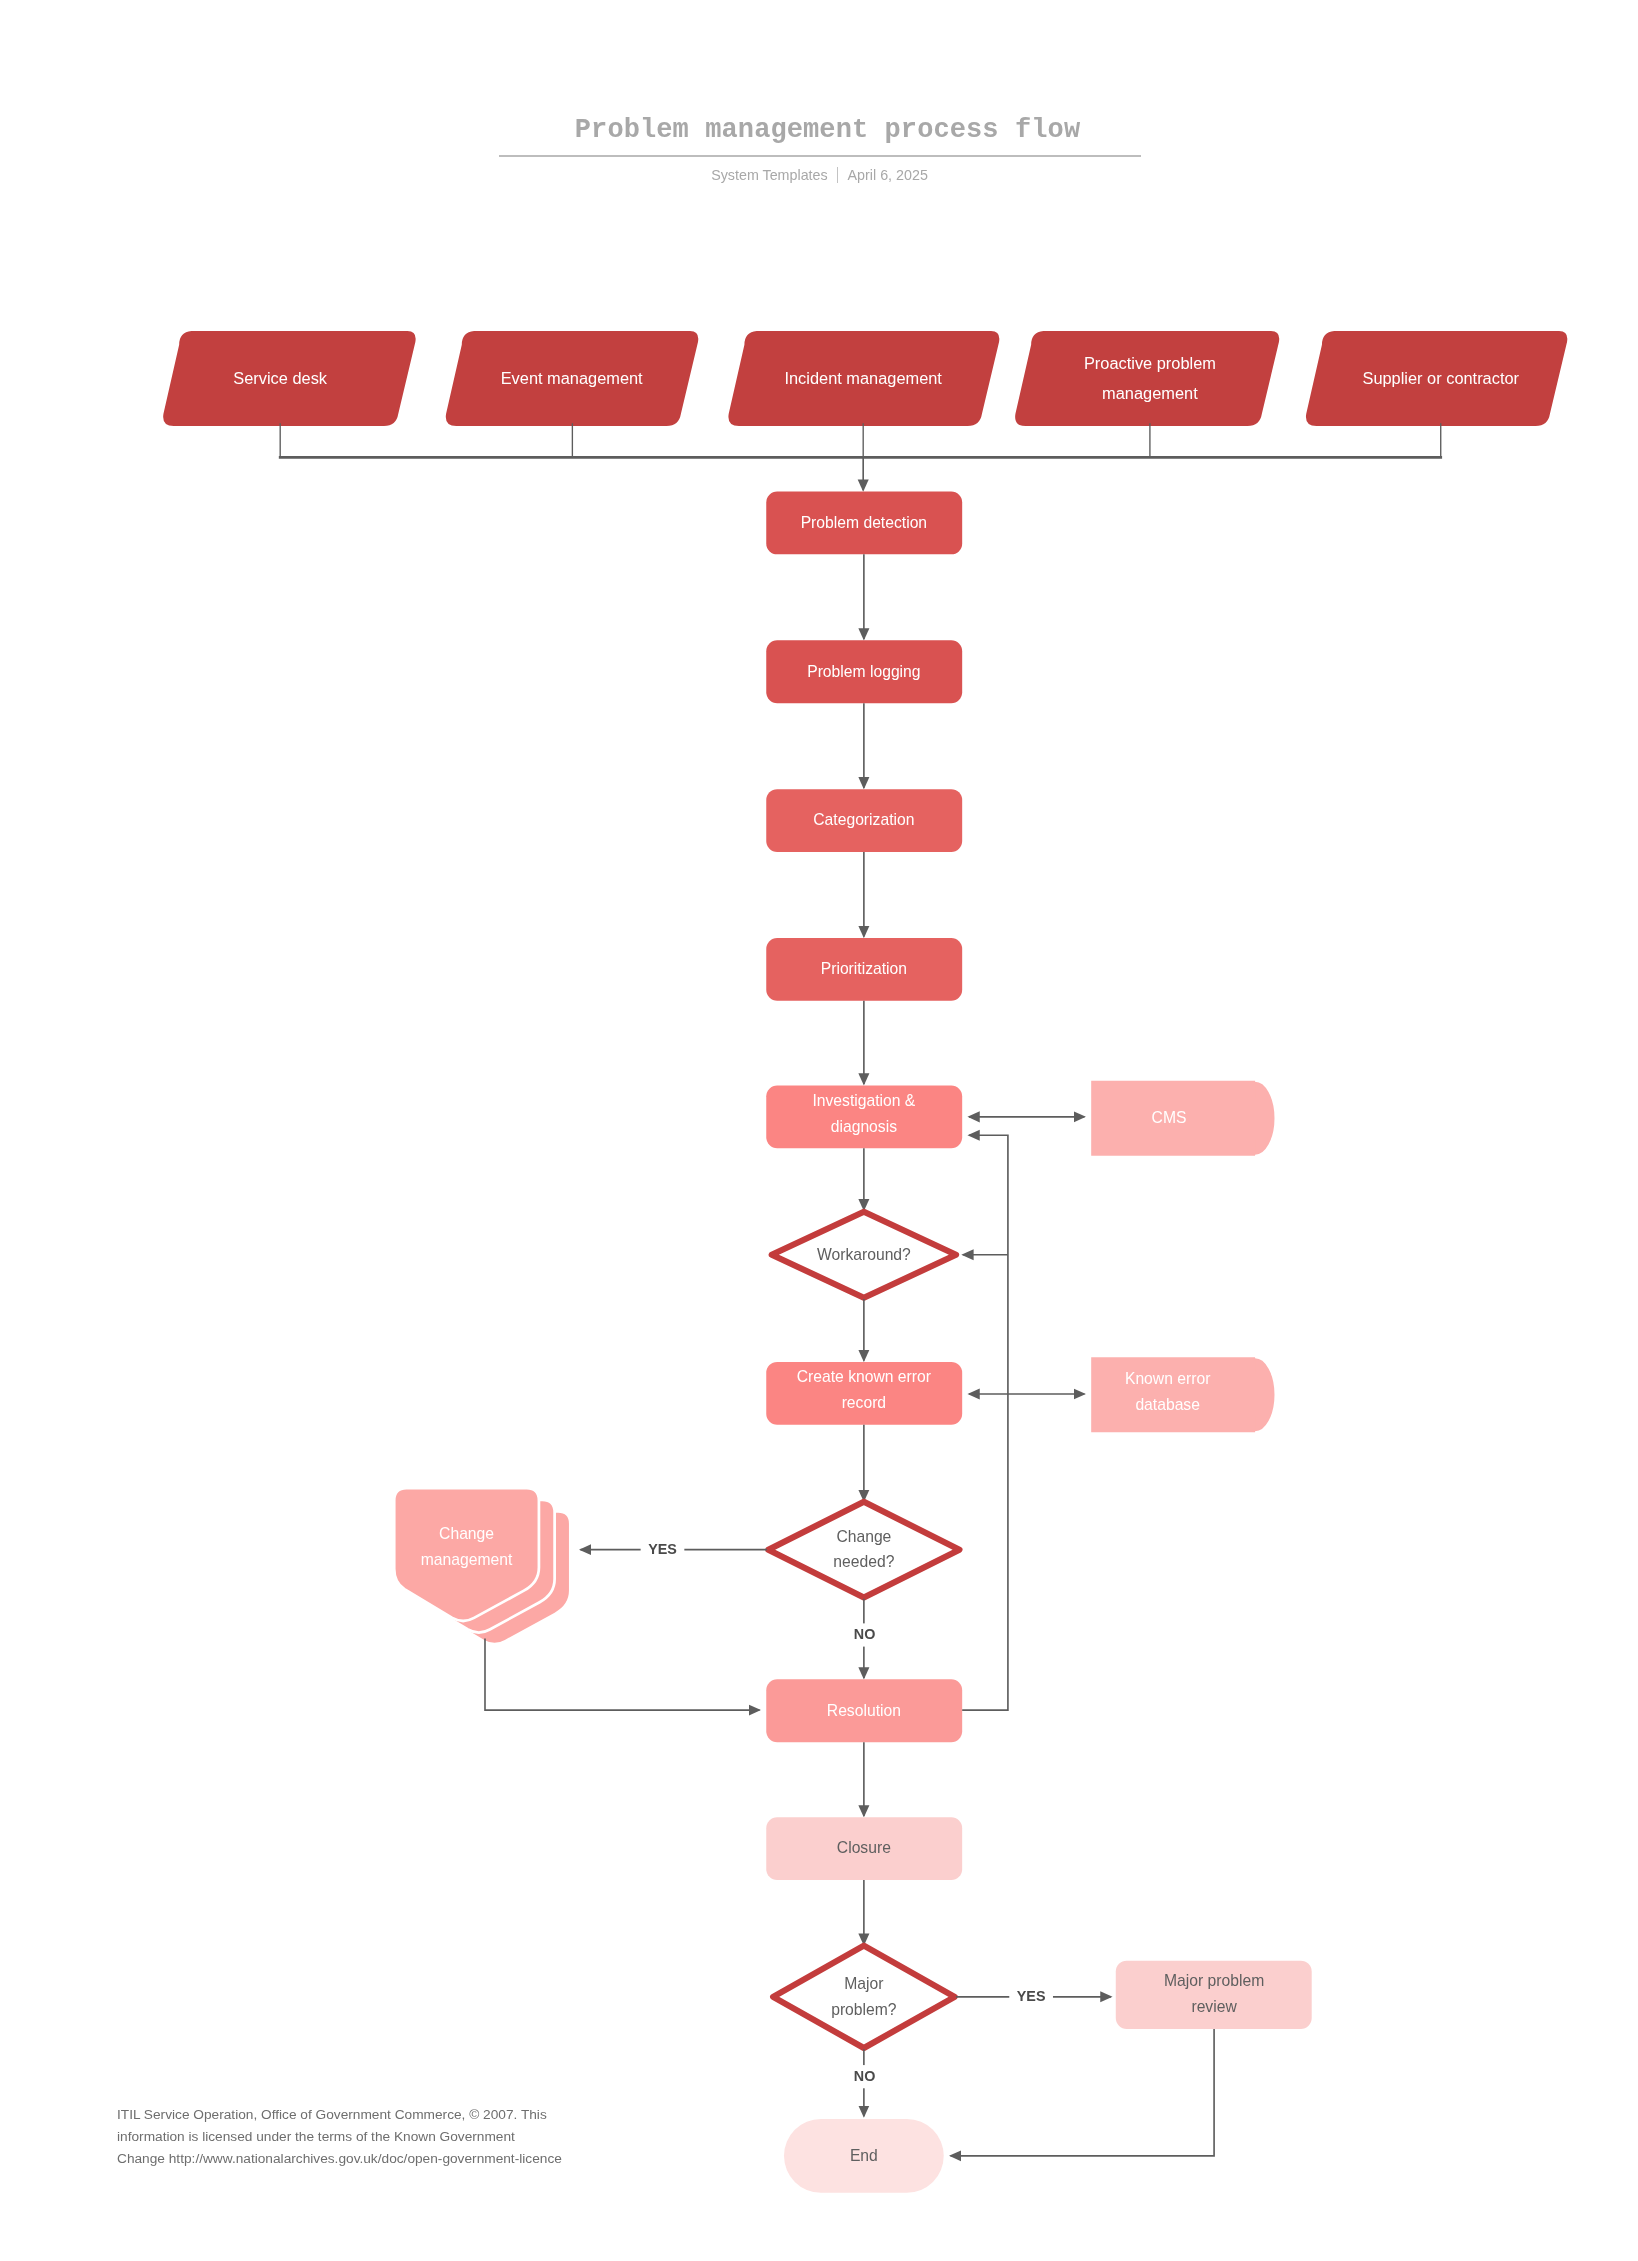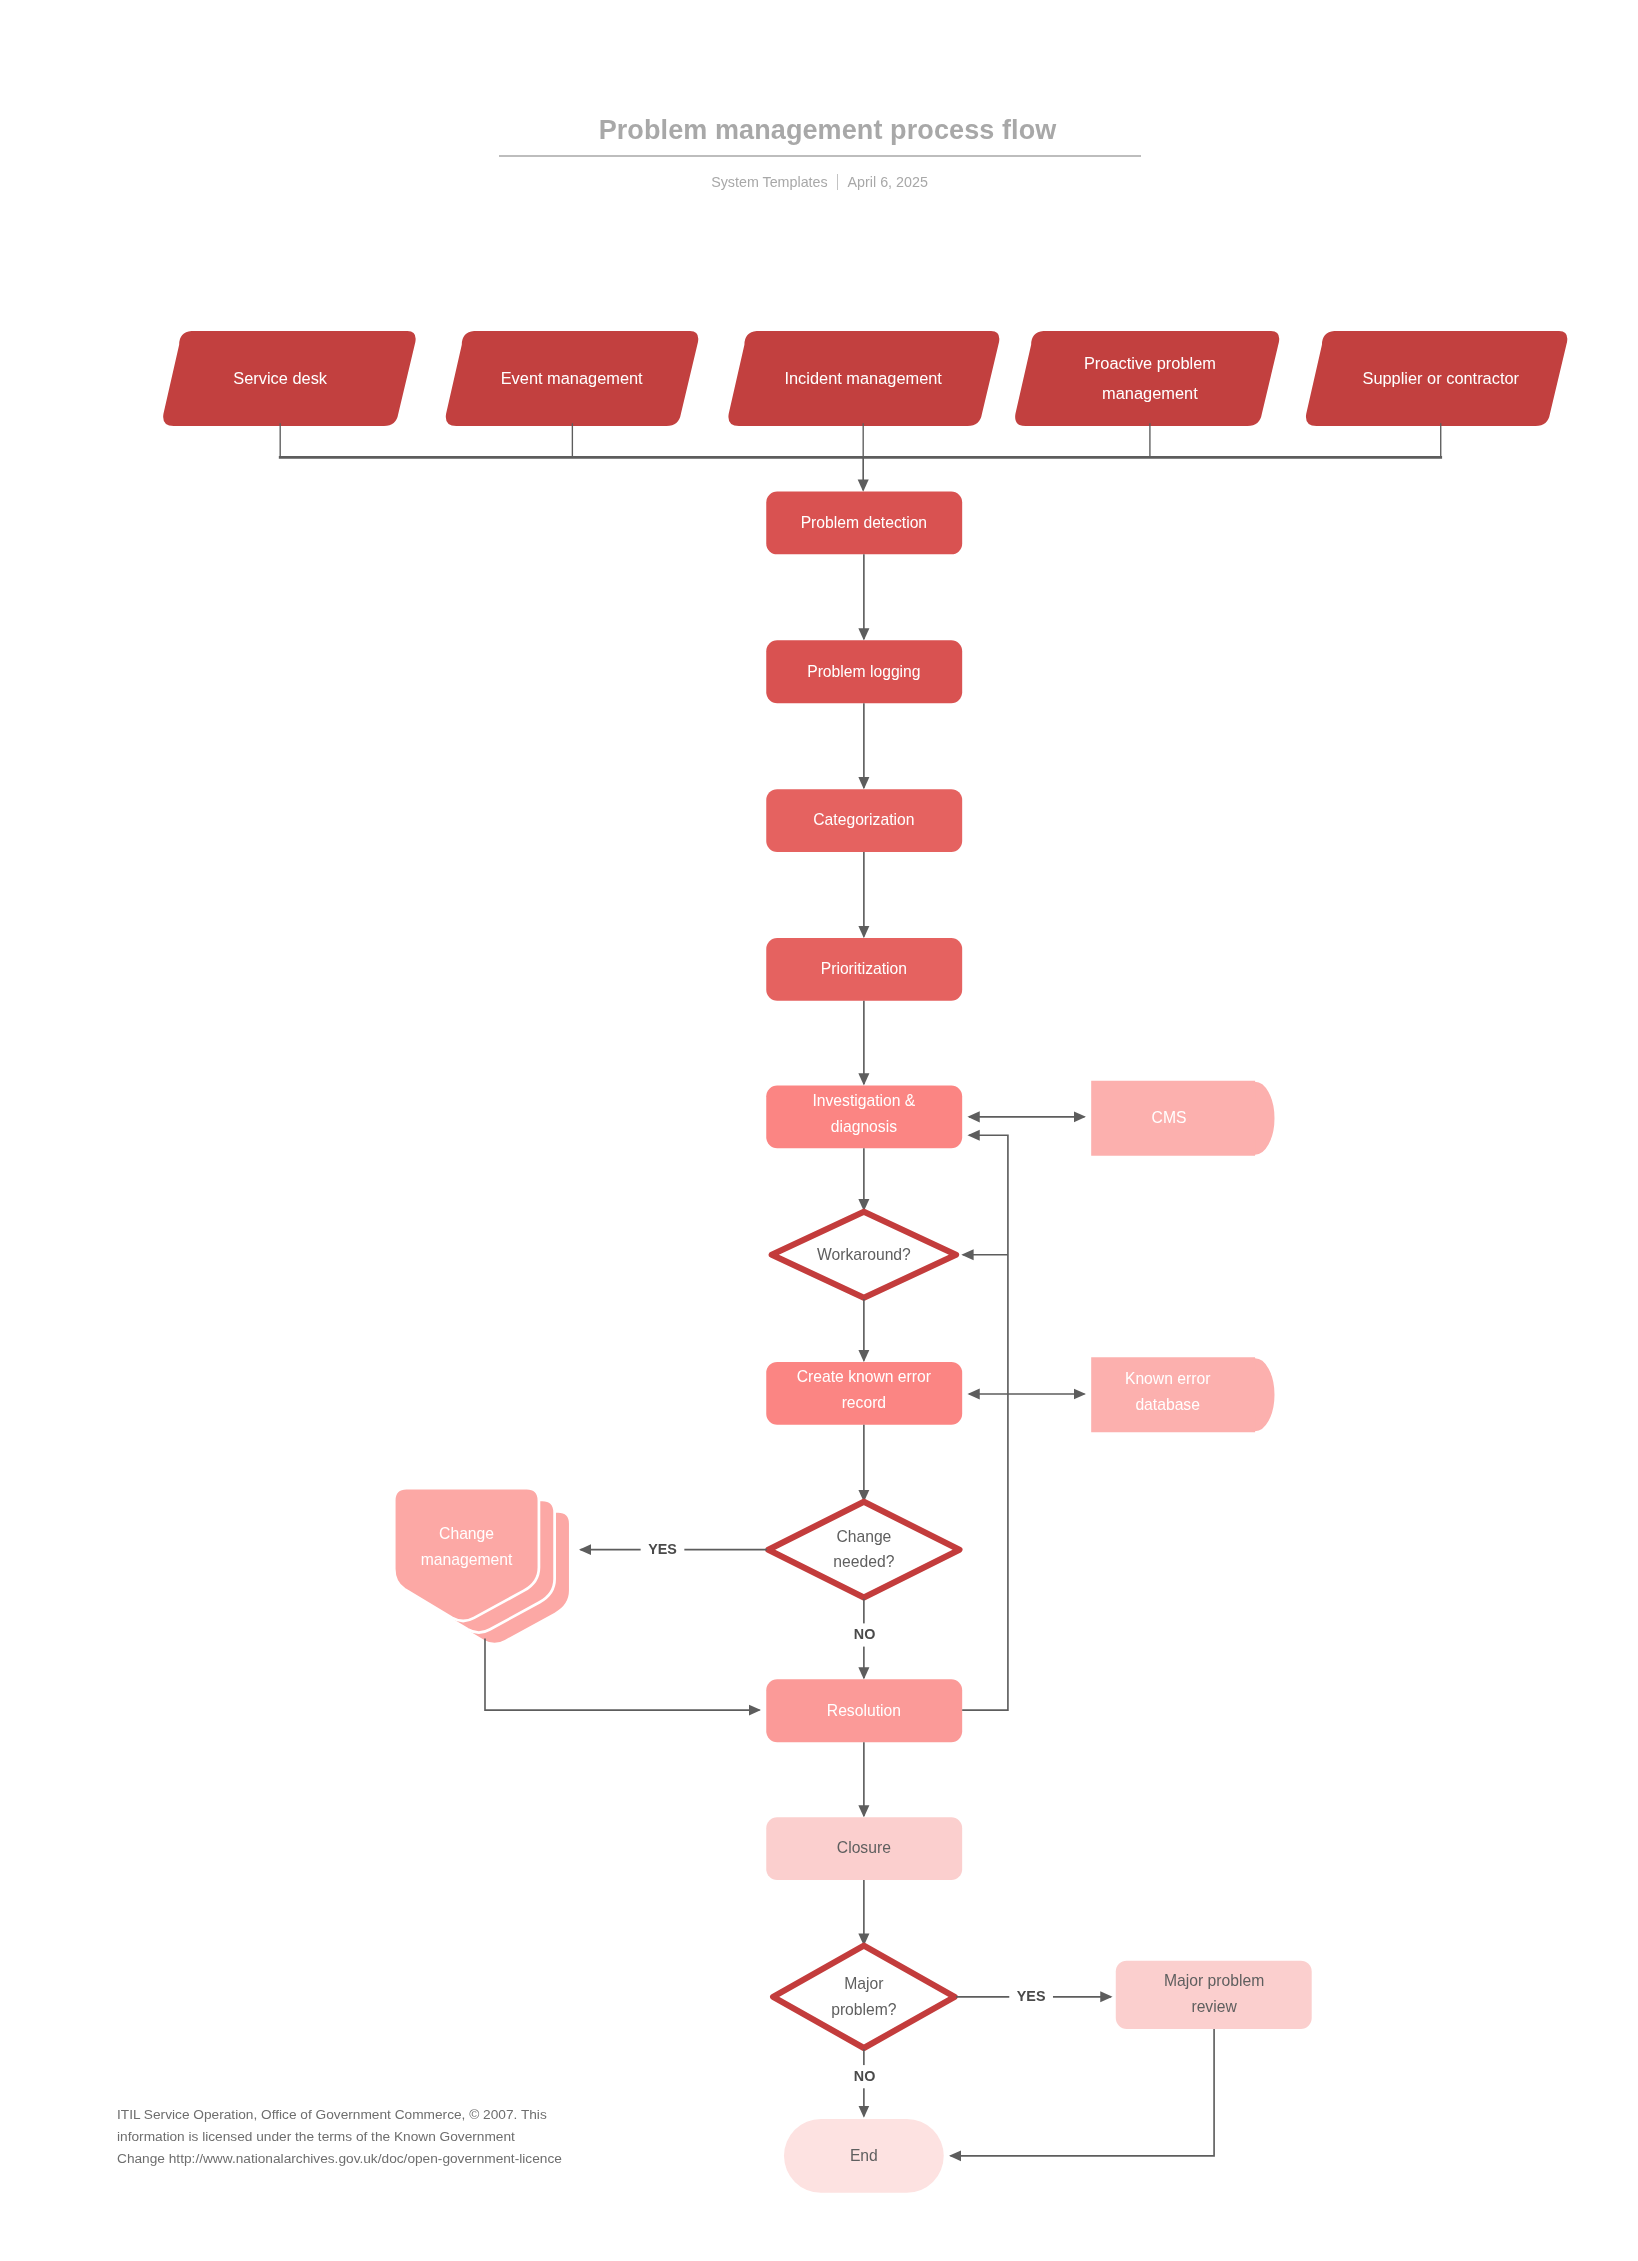--- a/index.html
+++ b/index.html
@@ -3,23 +3,23 @@
 <meta charset="utf-8">
 <style>
   html,body{margin:0;padding:0;background:#ffffff;}
   body{width:1639px;height:2261px;position:relative;
        font-family:"Liberation Sans","DejaVu Sans",sans-serif;
        -webkit-font-smoothing:antialiased;}
 
   
   #header{position:absolute;left:0;top:116px;width:1639px;text-align:center;}
   #doc-title{font-size:27px;font-weight:bold;color:#a8a8a8;letter-spacing:0.1px;
-             line-height:1.1;margin:0 0 0 16px;}
+             line-height:1.1;margin:0 0 0 16px;font-family:Liberation Mono, monospace;}
   #title-rule{width:642px;height:1.4px;background:#bdbdbd;margin:9.6px auto 0 auto;}
-  #subtitle{margin-top:17px;font-size:14.3px;color:#a8a8a8;
+  #subtitle{margin-top:10px;font-size:14.3px;color:#a8a8a8;
             display:flex;justify-content:center;align-items:center;gap:0;}
   #subtitle .sub-part{padding:0 9.6px;}
   #subtitle .sub-sep{width:0.7px;height:16.4px;background:#c3c3c3;display:inline-block;}
 
   
   #footer{position:absolute;left:117px;top:2104px;width:614px;
           font-size:13.7px;line-height:1.62;color:#6e6e6e;}
 
   
   #flow{position:absolute;left:0;top:0;width:1639px;height:2261px;}

